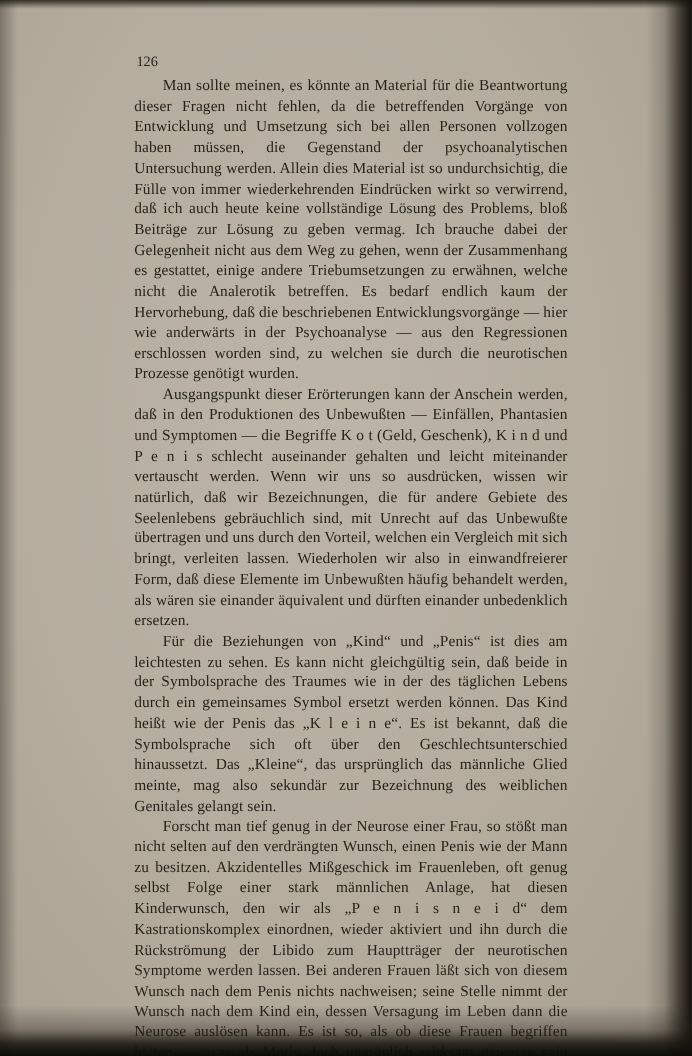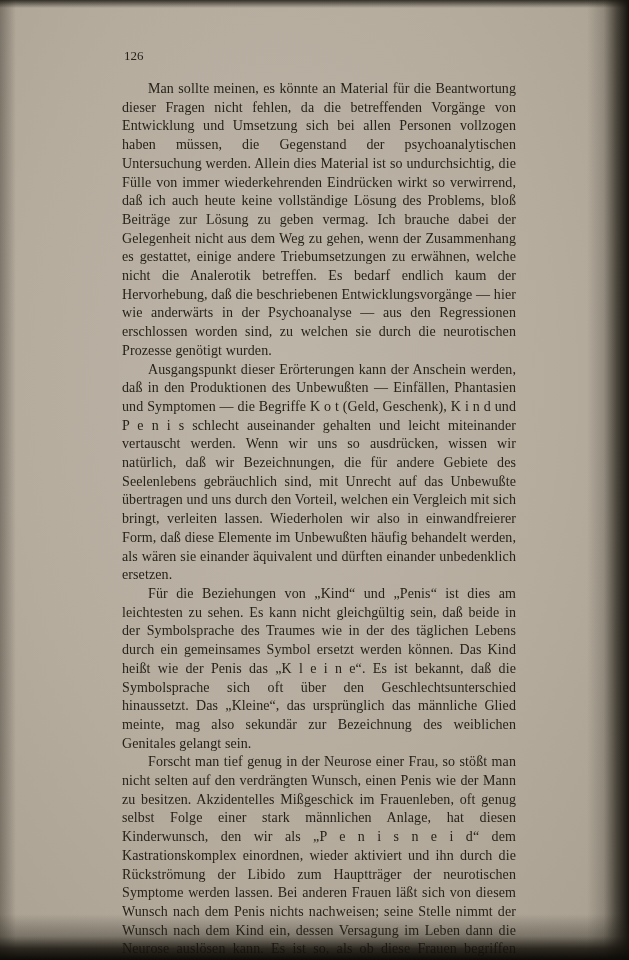--- a/index.html
+++ b/index.html
@@ -45,21 +45,20 @@
   .page-inner {
     position: absolute;
     left: 122px;
     top: 48px;
     width: 394px;
   }
   .page-header {
     position: relative;
     height: 22px;
     font-size: 13px;
-    margin-bottom: 10px;
   }
   .pagenum {
     position: absolute;
     left: 2px;
     top: 0;
   }
   .running-head {
     position: absolute;
     left: 0;
     right: 60px;

